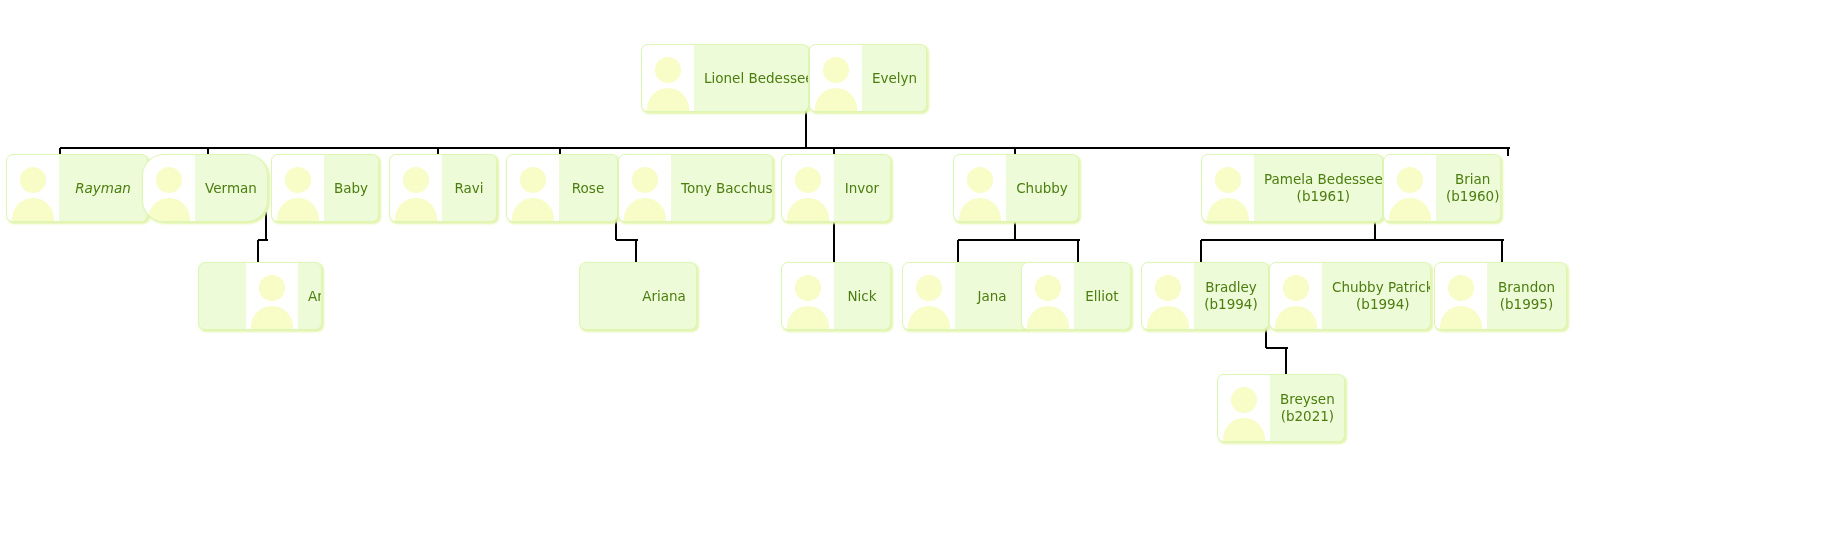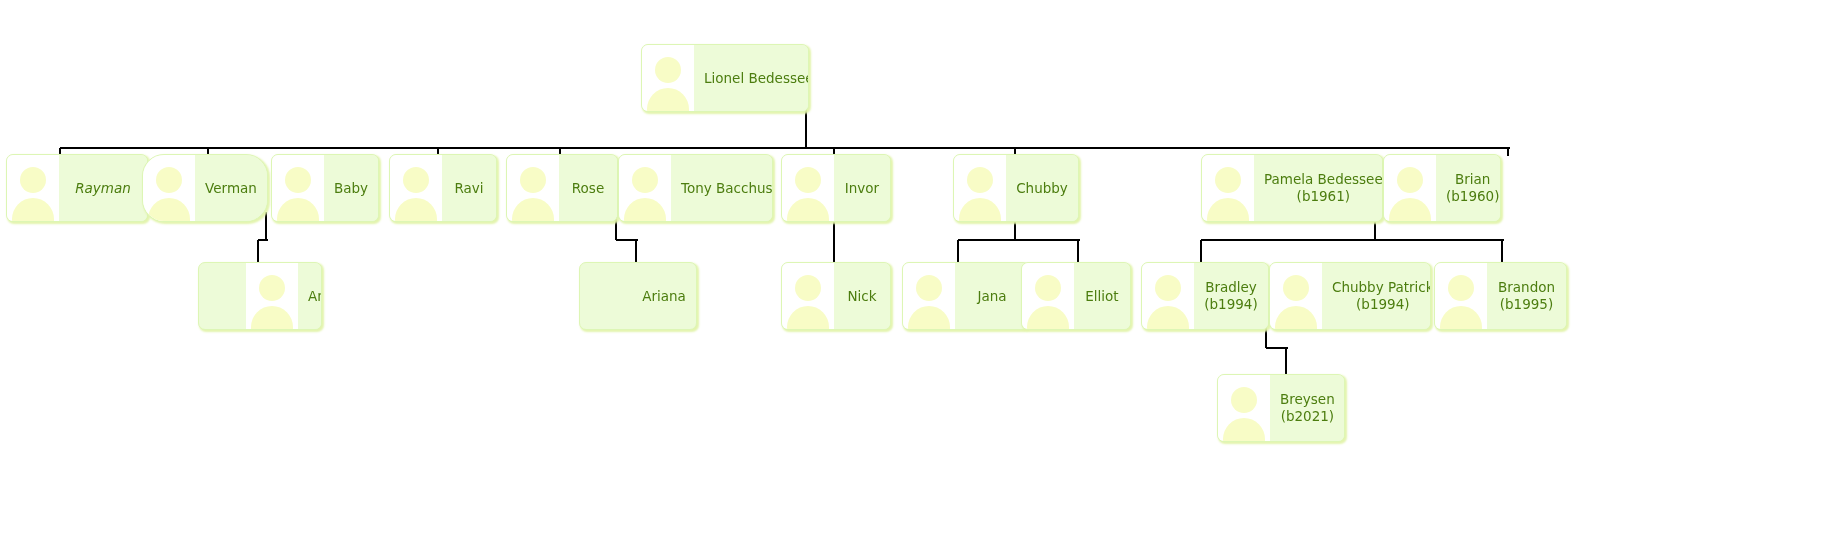--- a/index.html
+++ b/index.html
@@ -100,20 +100,29 @@
     <div class="line" style="left: 1284.75px; top: 348px; width: 2.5px; height: 28px;"></div>
     <div class="card" style="left: 641px; top: 44px; width: 168px;">
       <div class="photo">
         <div class="head"></div>
         <div class="body"></div>
       </div>
       <div class="label">
         <span class="nm">Lionel Bedessee</span>
       </div>
     </div>
+    <div class="card" style="left: 809px; top: 44px; width: 118px;">
+      <div class="photo">
+        <div class="head"></div>
+        <div class="body"></div>
+      </div>
+      <div class="label">
+        <span class="nm">Evelyn</span>
+      </div>
+    </div>
     <div class="card" style="left: 6px; top: 154px; width: 142px; font-style: italic;">
       <div class="photo">
         <div class="head"></div>
         <div class="body"></div>
       </div>
       <div class="label">
         <span class="nm">Rayman</span>
       </div>
     </div>
     <div class="card" style="left: 142px; top: 154px; width: 126px; border-radius: 22px;">

